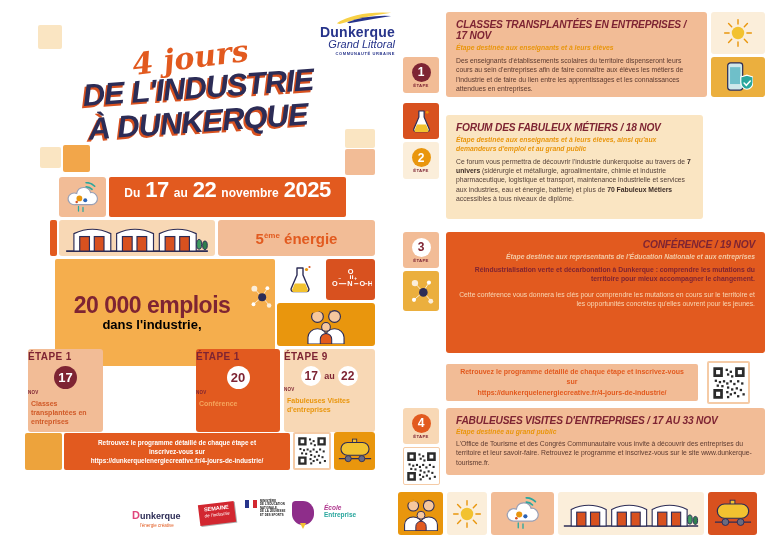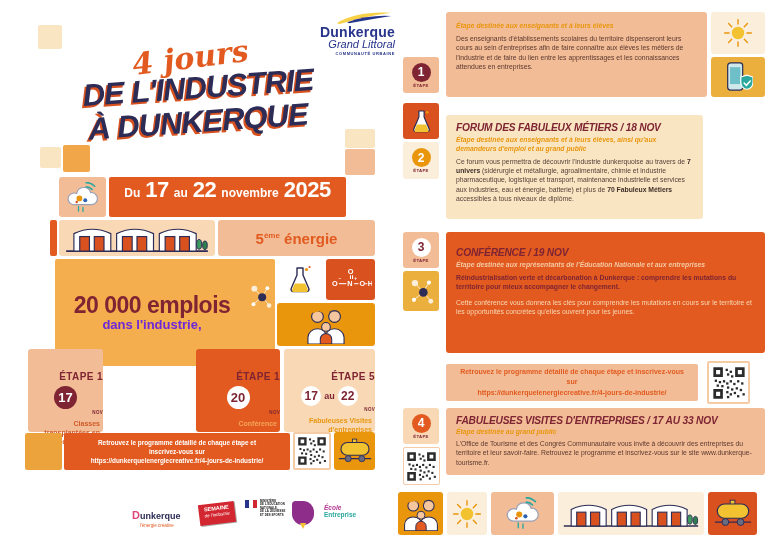--- a/index.html
+++ b/index.html
@@ -3,42 +3,42 @@
 <meta charset="utf-8">
 <style>
   html,body{margin:0;padding:0;background:#e9e9e9;}
   #page{position:relative;width:768px;height:545px;margin:0 auto;background:#ffffff;
         font-family:"Liberation Sans",sans-serif;overflow:hidden;}
   .abs{position:absolute;}
   .flex{display:flex;}
   .col{display:flex;flex-direction:column;}
   .ctr{align-items:center;justify-content:center;}
   
-  .bg-orange{background:#E25A1F;} .bg-deep{background:#D8511F;}
+  .bg-orange{background:#E25A1F;text-align:right;} .bg-deep{background:#D8511F;}
   .bg-salmon{background:#F2BC96;} .bg-peach{background:#F8D8B5;}
   .bg-cream{background:#FAE5C2;} .bg-pale{background:#FBEEDA;}
   .bg-amber{background:#F5AE4D;} .bg-gold{background:#E9960D;}
   .bg-yellow{background:#EBAF3E;} .bg-white{background:#fff;}
   
   .logo-wrap{right:373px;top:10px;width:132px;text-align:right;}
   .logo-name{font-size:14px;font-weight:bold;color:#27348B;letter-spacing:.2px;line-height:1;}
   .logo-sub{font-size:11px;font-style:italic;color:#27348B;line-height:1.05;}
   .logo-tag{font-size:4px;color:#27348B;letter-spacing:.6px;font-weight:bold;}
   .script-title{font-family:"DejaVu Serif",serif;font-style:italic;font-weight:bold;
     font-size:30px;color:#E25A1F;transform:rotate(-7deg);}
   .main-title{width:340px;text-align:center;color:#2C2C56;font-weight:bold;font-style:italic;
     font-size:31px;letter-spacing:-1px;line-height:1.02;transform:rotate(-4deg);
     text-shadow:-2px 2px 0 #D8511F;}
   .date-banner{color:#fff;font-weight:bold;gap:5px;align-items:baseline;justify-content:center;}
   .date-sm{font-size:12px;} .date-lg{font-size:22px;letter-spacing:-.5px;}
   .edition{color:#E25A1F;font-weight:bold;font-size:15px;}
   .edition sup{font-size:8px;}
   .jobs-l1{font-size:23px;font-weight:bold;color:#7E2433;line-height:1.05;letter-spacing:-.5px;}
-  .jobs-l2{font-size:13px;font-weight:bold;color:#6d28d9;line-height:1.2;}
-  .step-box{border-radius:3px;text-align:right;padding-top:22px;box-sizing:border-box;}
+  .jobs-l2{font-size:13px;font-weight:bold;color:#000000;line-height:1.2;}
+  .step-box{border-radius:3px;text-align:left;padding-top:2px;box-sizing:border-box;}
   .step-label{font-size:10px;font-weight:bold;color:#7E2433;letter-spacing:.4px;}
   .step-circle{width:23px;height:23px;border-radius:50%;margin:4px auto 0;display:flex;
     align-items:center;justify-content:center;font-size:13px;font-weight:bold;}
   .step-nov{font-size:4.5px;font-weight:bold;color:#7E2433;margin-top:1px;letter-spacing:.3px;}
   .step-cap{font-size:7px;font-weight:bold;margin-top:5px;line-height:1.25;padding:0 3px;}
   .s4-days{display:flex;justify-content:center;align-items:center;gap:3px;margin-top:4px;}
   .s4-num{width:20px;height:20px;border-radius:50%;background:#fff;color:#7E2433;font-weight:bold;
     font-size:12px;display:flex;align-items:center;justify-content:center;}
   .s4-au{font-size:9px;font-weight:bold;color:#7E2433;}
   .prog-banner{color:#fff;text-align:center;font-size:6.4px;font-weight:bold;line-height:1.45;
@@ -321,21 +321,21 @@
     <div class="step-nov">NOV</div>
     <div class="step-cap" style="color:#D05A28">Classes transplantées en entreprises</div>
   </div>
   <div class="abs step-box bg-orange" style="left:196px;top:349px;width:84px;height:83px">
     <div class="step-label">ÉTAPE 1</div>
     <div class="step-circle" style="background:#fff;color:#7E2433">20</div>
     <div class="step-nov">NOV</div>
     <div class="step-cap" style="color:#F5A55C">Conférence</div>
   </div>
   <div class="abs step-box bg-peach" style="left:284px;top:349px;width:91px;height:83px">
-    <div class="step-label">ÉTAPE 5</div>
+    <div class="step-label">ÉTAPE 9</div>
     <div class="s4-days">
       <span class="s4-num">17</span>
       <span class="s4-au">au</span>
       <span class="s4-num">22</span>
     </div>
     <div class="step-nov">NOV</div>
     <div class="step-cap" style="color:#E9960D">Fabuleuses Visites d'entreprises</div>
   </div>
 
   <div class="abs deco" style="left:25px;top:433px;width:37px;height:37px;background:#EDA33C"></div>
@@ -379,20 +379,21 @@
   <div class="abs ecole" style="left:324px;top:505px">
     <div class="l1">École</div>
     <div class="l2">Entreprise</div>
   </div>
 
   <div class="abs badge bg-salmon" style="left:403px;top:57px;width:36px;height:36px">
     <div class="badge-circle" style="background:#7E2433;color:#fff">1</div>
     <div class="badge-etape">ÉTAPE</div>
   </div>
   <div class="abs sec-box bg-salmon" style="left:446px;top:12px;width:261px;height:85px">
+    <div class="sec-title">CLASSES TRANSPLANTÉES EN ENTREPRISES / 17 NOV</div>
     <div class="sec-sub">Étape destinée aux enseignants et à leurs élèves</div>
     <div class="sec-body" style="color:#5C3A30">Des enseignants d'établissements scolaires du territoire dispenseront leurs cours au sein d'entreprises afin de faire connaître aux élèves les métiers de l'industrie et de faire du lien entre les apprentissages et les connaissances attendues en entreprises.</div>
   </div>
   <div class="abs icon-box bg-pale deco" style="left:711px;top:12px;width:54px;height:42px">
     <svg width="32" height="32">
         <use href="#i-sun"></use>
       </svg>
   </div>
   <div class="abs icon-box bg-yellow deco" style="left:711px;top:57px;width:54px;height:40px">
     <svg width="30" height="32">
@@ -420,21 +421,21 @@
   <div class="abs badge bg-salmon" style="left:403px;top:232px;width:36px;height:36px">
     <div class="badge-circle" style="background:#fff;color:#7E2433">3</div>
     <div class="badge-etape">ÉTAPE</div>
   </div>
   <div class="abs icon-box bg-yellow deco" style="left:403px;top:271px;width:36px;height:40px">
     <svg width="28" height="32">
         <use href="#i-moldots"></use>
       </svg>
   </div>
   <div class="abs sec-box bg-orange" style="left:446px;top:232px;width:319px;height:121px">
-    <div class="sec-title" style="margin-top:8px">CONFÉRENCE / 19 NOV</div>
+    <div class="sec-title" style="margin-top:0">CONFÉRENCE / 19 NOV</div>
     <div class="sec-sub sub-light">Étape destinée aux représentants de l'Éducation Nationale et aux entreprises</div>
     <div class="sec-body p-bold" style="margin-bottom:6px">Réindustrialisation verte et décarbonation à Dunkerque : comprendre les mutations du territoire pour mieux accompagner le changement.</div>
     <div class="sec-body body-light">Cette conférence vous donnera les clés pour comprendre les mutations en cours sur le territoire et les opportunités concrètes qu'elles ouvrent pour les jeunes.</div>
   </div>
 
   <div class="abs prog-banner2 bg-salmon" style="left:446px;top:364px;width:252px;height:37px;padding:0 14px;box-sizing:border-box">
     <div>Retrouvez le programme détaillé de chaque étape et inscrivez-vous sur</div>
     <div>https://dunkerquelenergiecreative.fr/4-jours-de-industrie/</div>
   </div>
   <div class="abs qr-frame" style="left:707px;top:361px;width:43px;height:43px">

